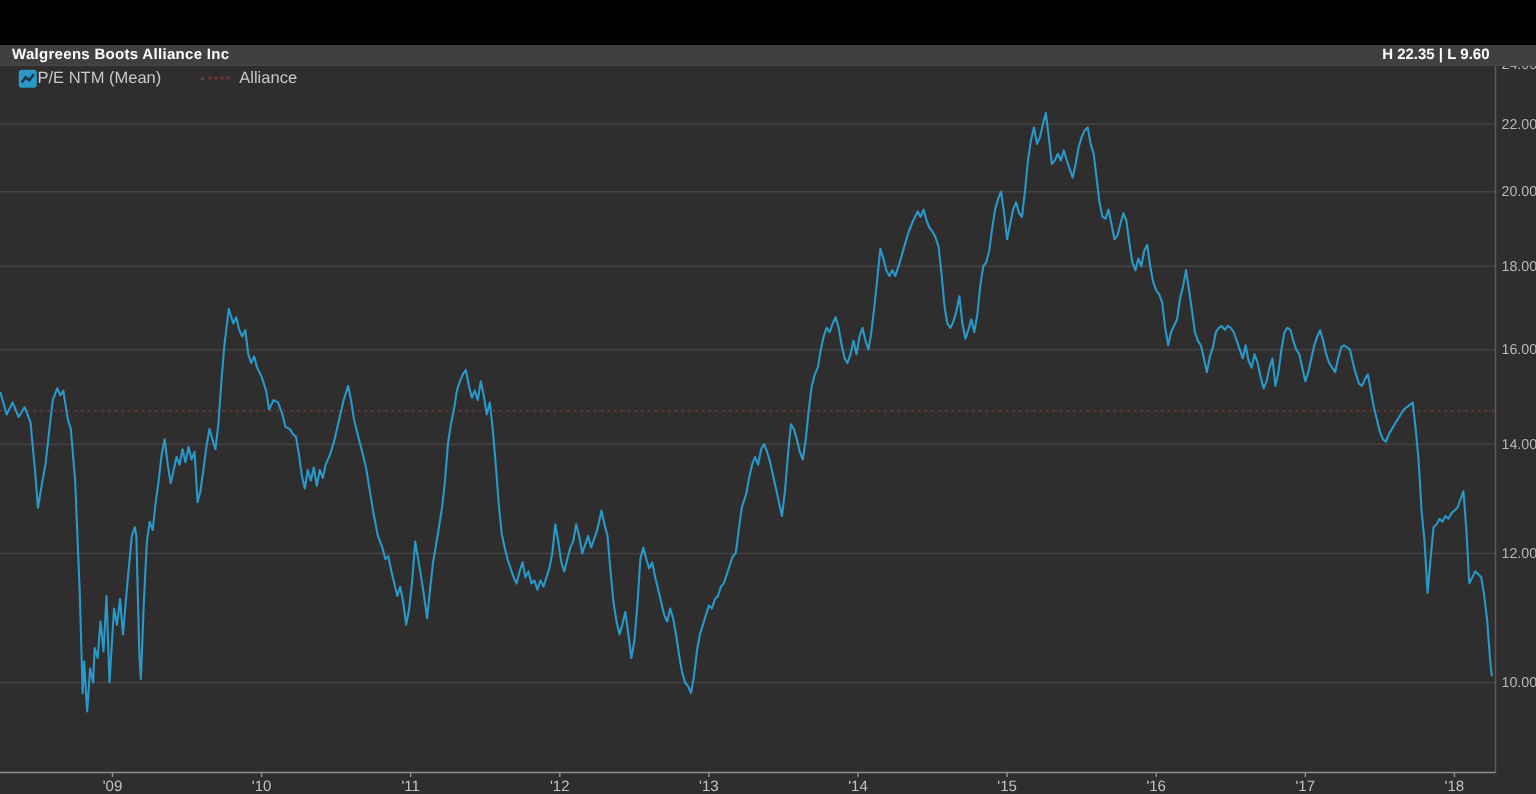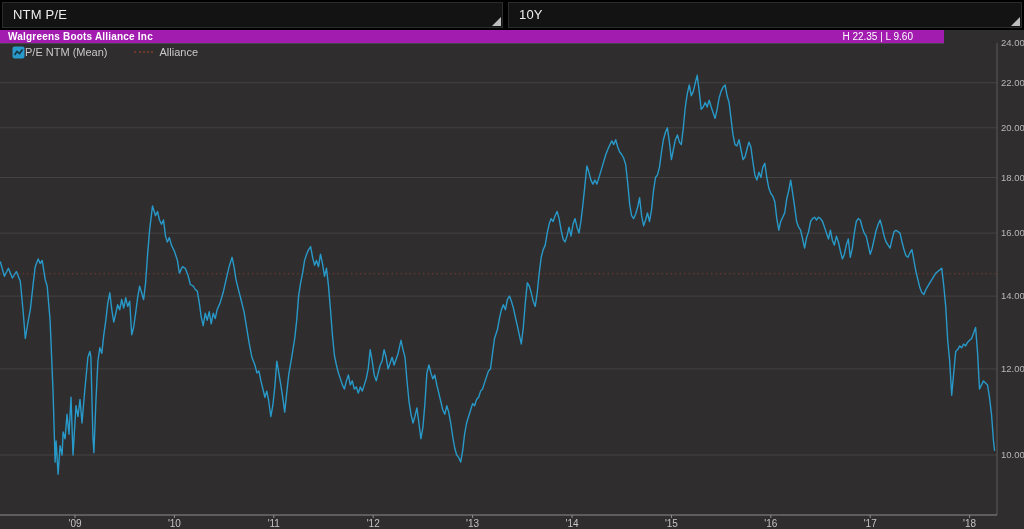--- a/index.html
+++ b/index.html
@@ -15,29 +15,29 @@
     color:#ededed;font-size:13px;line-height:24px;padding-left:10px;
     letter-spacing:.2px;cursor:pointer;
   }
   .field-metric{left:2px;width:501px;}
   .field-range{left:508px;width:514px;}
   .grip{
     position:absolute;right:1px;bottom:1px;width:0;height:0;
     border-bottom:9px solid #bdbdbd;border-left:9px solid transparent;
   }
   .strip{
-    position:absolute;top:30px;left:0;width:944px;height:13px;
-    background:#a21caf;border-bottom:1px solid #474545;z-index:5;
+    position:absolute;top:30px;left:0;width:1024px;height:13px;
+    background:#404040;border-bottom:1px solid #474545;z-index:5;
   }
   .company{
     position:absolute;left:8px;top:1px;font-size:10px;font-weight:bold;color:#ffffff;
     letter-spacing:.2px;white-space:nowrap;
   }
   .highlow{
-    position:absolute;right:31px;top:1px;font-size:10px;font-weight:normal;color:#ffffff;
+    position:absolute;right:31px;top:1px;font-size:10px;font-weight:bold;color:#ffffff;
     white-space:nowrap;
   }
   .legend{
     position:absolute;top:45px;left:12px;height:14px;display:flex;align-items:center;
     z-index:4;font-size:11px;color:#c9c9c9;
   }
   .legend .series-label{margin-left:0;}
   .legend .avg-dash{width:19px;height:0;border-top:2px dotted #6e382b;margin-left:26px;}
   .legend .avg-label{margin-left:7px;}
   #chart-svg{position:absolute;top:0;left:0;z-index:1;}
@@ -82,28 +82,20 @@
     <text x="770.8000000000001" y="527" fill="#c4c4c4" font-size="10" text-anchor="middle" class="svgtext">'16</text>
     <line x1="870.2" x2="870.2" y1="515" y2="518" stroke="#8f8f8f" stroke-width="1"></line>
     <text x="870.2" y="527" fill="#c4c4c4" font-size="10" text-anchor="middle" class="svgtext">'17</text>
     <line x1="969.6" x2="969.6" y1="515" y2="518" stroke="#8f8f8f" stroke-width="1"></line>
     <text x="969.6" y="527" fill="#c4c4c4" font-size="10" text-anchor="middle" class="svgtext">'18</text>
     <line x1="0" x2="997" y1="273.75839732499946" y2="273.75839732499946" stroke="#7a3a2c" stroke-width="1" stroke-dasharray="1.5 3"></line>
     <polyline points="0.4,262.0 4.4,276.3 8.4,268.3 12.4,278.0 16.4,271.5 20.3,281.2 23.3,313.3 25.3,338.5 28.3,320.4 30.3,309.8 33.3,282.8 35.2,266.7 38.2,258.9 40.2,263.6 42.2,260.4 45.2,279.6 47.2,286.1 50.1,320.4 53.1,393.1 55.1,462.1 56.1,441.0 58.1,474.3 60.1,445.6 62.1,455.0 63.1,432.0 65.1,438.7 67.0,414.3 69.0,434.2 71.0,397.3 73.0,455.0 76.0,405.7 78.0,416.5 80.0,399.4 82.0,423.0 84.9,389.0 87.9,357.3 89.9,351.5 90.9,357.3 92.9,436.5 93.9,452.6 95.9,401.5 97.9,361.1 99.8,347.8 101.8,353.4 103.8,334.8 105.8,320.4 107.8,302.9 109.8,292.8 111.8,309.8 113.8,322.1 115.8,313.3 117.7,304.7 119.7,309.8 121.7,299.5 123.7,308.1 125.7,297.8 127.7,306.4 129.7,301.2 131.7,334.8 133.6,327.5 135.6,313.3 137.6,297.8 139.6,286.1 141.6,292.8 143.6,299.5 145.6,282.8 147.6,254.2 149.6,230.2 152.5,205.9 155.5,215.7 157.5,211.5 159.5,220.0 161.5,224.3 163.5,220.0 165.5,236.1 167.4,242.0 169.4,237.6 171.4,245.1 174.4,251.2 177.4,260.4 179.4,273.1 182.4,266.7 185.3,268.3 188.3,276.3 190.3,284.5 193.3,286.1 195.3,289.5 197.3,291.1 199.3,302.9 201.2,316.8 203.2,325.7 205.2,313.3 207.2,320.4 209.2,311.6 211.2,323.9 213.2,313.3 215.2,318.6 217.1,309.8 220.1,302.9 223.1,292.8 226.1,279.6 229.1,266.7 232.1,257.3 234.0,266.7 236.0,279.6 238.0,287.8 241.0,299.5 244.0,311.6 246.0,323.9 249.0,342.2 251.9,357.3 254.9,365.0 256.9,372.9 258.9,370.9 260.9,380.9 262.9,389.0 264.9,397.3 266.8,391.1 268.8,401.5 270.8,416.5 272.8,405.7 274.8,387.0 276.8,361.1 278.8,372.9 280.8,384.9 282.7,397.3 284.7,412.1 286.7,393.1 288.7,374.9 291.7,357.3 294.7,338.5 296.7,320.4 298.6,296.1 300.6,282.8 302.6,273.1 304.6,260.4 306.6,254.2 308.6,249.6 310.6,246.6 312.6,257.3 314.6,265.2 316.5,260.4 318.5,266.7 320.5,254.2 322.5,263.6 324.5,276.3 326.5,268.3 328.5,286.1 330.5,309.8 332.4,334.8 334.4,355.3 336.4,365.0 338.4,372.9 340.4,378.9 342.4,384.9 344.4,389.0 346.4,380.9 348.4,374.9 350.3,384.9 352.3,380.9 354.3,389.0 356.3,387.0 358.3,393.1 360.3,387.0 362.3,391.1 364.3,384.9 366.2,378.9 368.2,368.9 370.2,349.6 372.2,361.1 374.2,374.9 376.2,380.9 378.2,372.9 380.2,365.0 382.1,361.1 384.1,349.6 386.1,357.3 388.1,368.9 390.1,363.1 392.1,357.3 394.1,365.0 396.1,359.2 398.1,353.4 401.0,340.3 403.0,349.6 405.0,357.3 407.0,380.9 409.0,401.5 411.0,414.3 413.0,423.0 414.9,416.5 416.9,407.9 418.9,423.0 420.9,438.7 422.9,427.5 424.9,403.6 426.9,372.9 428.9,365.0 430.9,372.9 432.8,378.9 434.8,374.9 436.8,384.9 438.8,393.1 440.8,401.5 442.8,410.0 444.8,414.3 446.8,405.7 448.7,412.1 450.7,423.0 452.7,436.5 454.7,448.0 456.7,455.0 458.7,457.4 460.7,462.1 462.7,450.3 464.6,434.2 466.6,423.0 468.6,416.5 470.6,410.0 472.6,403.6 474.6,405.7 476.6,399.4 478.6,397.3 480.6,391.1 482.5,389.0 484.5,382.9 486.5,376.9 488.5,370.9 490.5,368.9 492.5,353.4 494.5,338.5 497.5,329.3 499.4,318.6 501.4,309.8 503.4,304.7 505.4,309.8 507.4,299.5 509.4,296.1 511.4,301.2 513.4,308.1 515.3,316.8 517.3,325.7 519.3,334.8 521.3,344.0 523.3,327.5 525.3,302.9 527.3,282.8 529.3,286.1 531.2,292.8 533.2,301.2 535.2,306.4 537.2,292.8 539.2,273.1 541.2,257.3 543.2,249.6 545.2,245.1 547.2,233.1 549.1,224.3 551.1,218.6 553.1,221.5 555.1,215.7 557.1,211.5 559.1,218.6 561.1,230.2 563.1,239.0 565.0,242.0 567.0,236.1 569.0,227.2 571.0,236.1 573.0,224.3 575.0,218.6 577.0,227.2 579.0,233.1 580.9,221.5 582.9,204.5 584.9,185.4 586.9,165.9 588.9,172.3 590.9,180.1 592.9,184.1 594.9,180.1 596.9,184.1 599.8,174.9 602.8,164.6 605.8,154.5 608.8,147.0 611.8,140.9 613.7,144.6 615.7,139.7 617.7,147.0 619.7,152.0 621.7,154.5 623.7,158.2 625.7,164.6 627.7,182.8 629.7,204.5 631.6,215.7 633.6,218.6 635.6,214.3 637.6,207.3 639.6,197.6 641.6,215.7 643.6,225.8 645.6,220.0 647.5,212.9 649.5,221.5 651.5,210.1 653.5,190.8 655.5,177.5 657.5,174.9 659.5,167.1 661.5,152.0 663.4,139.7 665.4,132.5 667.4,127.8 669.4,142.1 671.4,159.5 673.4,149.5 675.4,139.7 677.4,134.9 679.4,142.1 681.3,144.6 683.3,127.8 685.3,107.0 687.3,93.6 689.3,84.9 691.3,95.8 693.3,91.4 695.3,82.8 697.2,75.3 699.2,91.4 701.2,109.3 703.2,107.0 705.2,102.5 707.2,107.0 709.2,100.3 711.2,107.0 713.1,112.7 715.1,118.4 717.1,109.3 719.1,98.0 721.1,91.4 723.1,87.1 725.1,84.9 727.1,95.8 729.1,102.5 731.0,118.4 733.0,134.9 735.0,144.6 737.0,145.8 739.0,139.7 741.0,149.5 743.0,159.5 745.0,157.0 746.9,149.5 748.9,142.1 750.9,147.0 752.9,162.0 754.9,174.9 756.9,180.1 758.9,172.3 760.9,177.5 762.8,167.1 764.8,163.3 766.8,177.5 768.8,188.1 770.8,193.5 772.8,196.2 774.8,201.7 776.8,218.6 778.8,230.2 780.7,221.5 782.7,217.2 784.7,212.9 786.7,199.0 788.7,190.8 790.7,180.1 792.7,193.5 794.7,207.3 796.6,221.5 798.6,227.2 800.6,230.2 802.6,239.0 804.6,248.1 806.6,237.6 808.6,231.6 810.6,221.5 812.5,218.6 814.5,217.2 816.5,220.0 818.5,217.2 820.5,218.6 822.5,221.5 824.5,227.2 826.5,233.1 828.5,239.0 830.4,230.2 832.4,240.5 834.4,245.1 836.4,236.1 838.4,242.0 840.4,251.2 842.4,258.9 844.4,254.2 846.3,245.1 848.3,239.0 850.3,257.3 852.3,248.1 854.3,233.1 856.3,221.5 858.3,218.6 860.3,220.0 862.2,227.2 864.2,233.1 866.2,236.1 868.2,245.1 870.2,254.2 872.2,248.1 874.2,239.0 876.2,230.2 878.2,224.3 880.1,220.0 882.1,227.2 884.1,236.1 886.1,242.0 888.1,245.1 890.1,248.1 892.1,239.0 894.1,231.6 896.0,230.2 898.0,231.6 900.0,233.1 902.0,242.0 904.0,249.6 906.0,255.8 908.0,257.3 910.0,252.7 911.9,249.6 913.9,260.4 915.9,271.5 917.9,279.6 919.9,287.8 921.9,292.8 923.9,294.5 925.9,289.5 927.9,286.1 929.8,282.8 931.8,279.6 933.8,276.3 935.8,273.1 937.8,271.5 939.8,269.9 941.8,268.3 943.8,286.1 945.7,306.4 947.7,340.3 949.7,361.1 951.7,395.2 953.7,372.9 955.7,351.5 957.7,349.6 959.7,345.9 961.6,347.8 963.6,344.0 965.6,345.9 967.6,342.2 969.6,340.3 971.6,338.5 973.6,333.0 975.6,327.5 977.6,353.4 979.5,389.0 981.5,384.9 983.5,380.9 985.5,382.9 987.5,384.9 989.5,397.3 991.5,414.3 993.5,441.0 994.5,450.3" fill="none" stroke="#2899c9" stroke-width="1.4" stroke-linejoin="round" stroke-linecap="round"></polyline>
   </svg>
 
 <div class="topbar">
-  <div class="field field-metric">
-    <span>NTM P/E</span>
-    <span class="grip"></span>
-  </div>
-  <div class="field field-range">
-    <span>10Y</span>
-    <span class="grip"></span>
-  </div>
 </div>
 
 <div class="strip">
   <div class="company">Walgreens Boots Alliance Inc</div>
   <div class="highlow">H 22.35 | L 9.60</div>
 </div>
 
 <div class="legend">
   <svg width="13" height="13" viewBox="0 0 13 13">
     <rect x="0.5" y="0.5" width="12" height="12" rx="2" fill="#2899c9"></rect>

